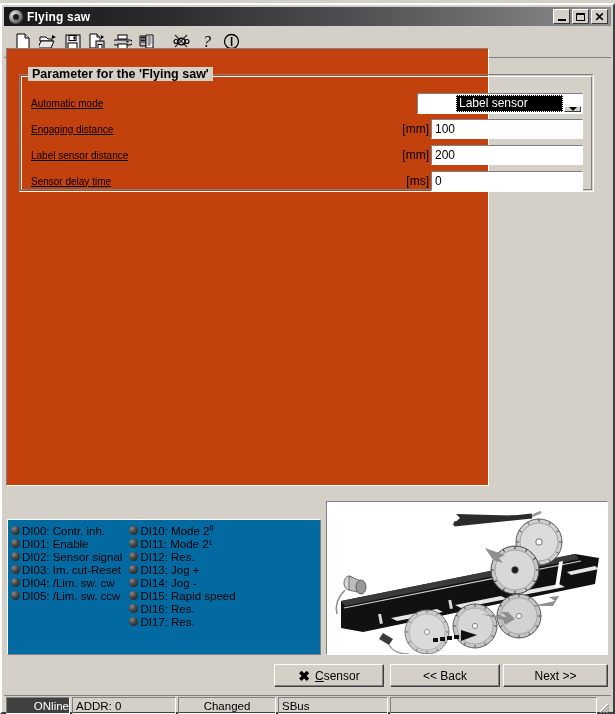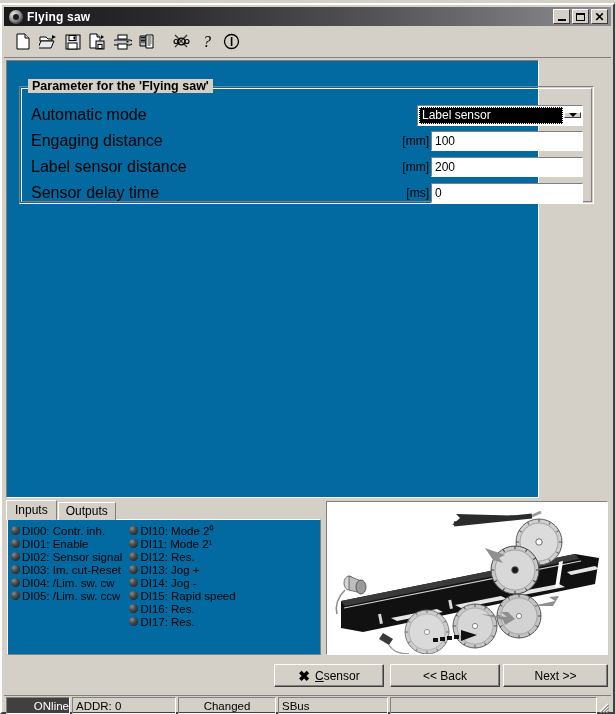--- a/index.html
+++ b/index.html
@@ -123,23 +123,23 @@
     background: #d4d0c8;
     display: flex; align-items: center; justify-content: center;
     box-sizing: border-box;
     position: relative;
   }
   .tbar-btn svg { display: block; }
 
   
   .client {
     position: absolute;
-    left: 4px; top: 55px;
-    width: 533px; height: 438px;
-    background: #0369a1;
+    left: 4px; top: 43px;
+    width: 483px; height: 438px;
+    background: #c2410c;
     border-top: 1px solid #808080;
     border-left: 1px solid #808080;
     border-right: 1px solid #ffffff;
     border-bottom: 1px solid #ffffff;
     box-sizing: border-box;
   }
 
   
   .groupbox {
     position: absolute;
@@ -178,23 +178,24 @@
   
   .prow {
     position: absolute;
     left: 12px;
     height: 22px;
     width: 560px;
     display: flex;
     align-items: center;
   }
   .prow .plabel {
-    font-size: 16px;
+    font-size: 10px;
     white-space: nowrap;
     flex: 0 0 auto;
+    text-decoration: underline;
   }
   .prow .punit {
     position: absolute;
     right: 162px;
     width: 44px;
     text-align: right;
     font-size: 12px;
     white-space: nowrap;
   }
   .field {
@@ -219,21 +220,22 @@
     right: 8px;
     width: 166px;
     height: 21px;
     box-sizing: border-box;
     background: #ffffff;
     border-top: 1px solid #808080;
     border-left: 1px solid #808080;
     border-right: 1px solid #ffffff;
     border-bottom: 1px solid #ffffff;
     display: flex;
-    align-items: center;
+    align-items: flex-end;
+    padding-left: 37px;
   }
   .combo-text {
     flex: 1 1 auto;
     background: #000000;
     color: #ffffff;
     font-size: 12px;
     line-height: 17px;
     padding-left: 3px;
     margin: 1px;
     outline: 1px dotted #ffffff;
@@ -578,24 +580,20 @@
           <span class="plabel">Sensor delay time</span>
           <span class="punit">[ms]</span>
           <span class="field">0</span>
         </div>
       </div>
     </div>
 
     <div class="bottom-area">
 
       <div class="tabpanel">
-        <div class="tabstrip">
-          <span class="tab active">Inputs</span>
-          <span class="tab">Outputs</span>
-        </div>
         <div class="tab-body">
           <div class="io-cols">
             <div class="io-col">
               <span class="io-item">
                   <span class="led"></span>
                   <span>DI00: Contr. inh.</span>
                 </span>
               <span class="io-item">
                   <span class="led"></span>
                   <span>DI01: Enable</span>

